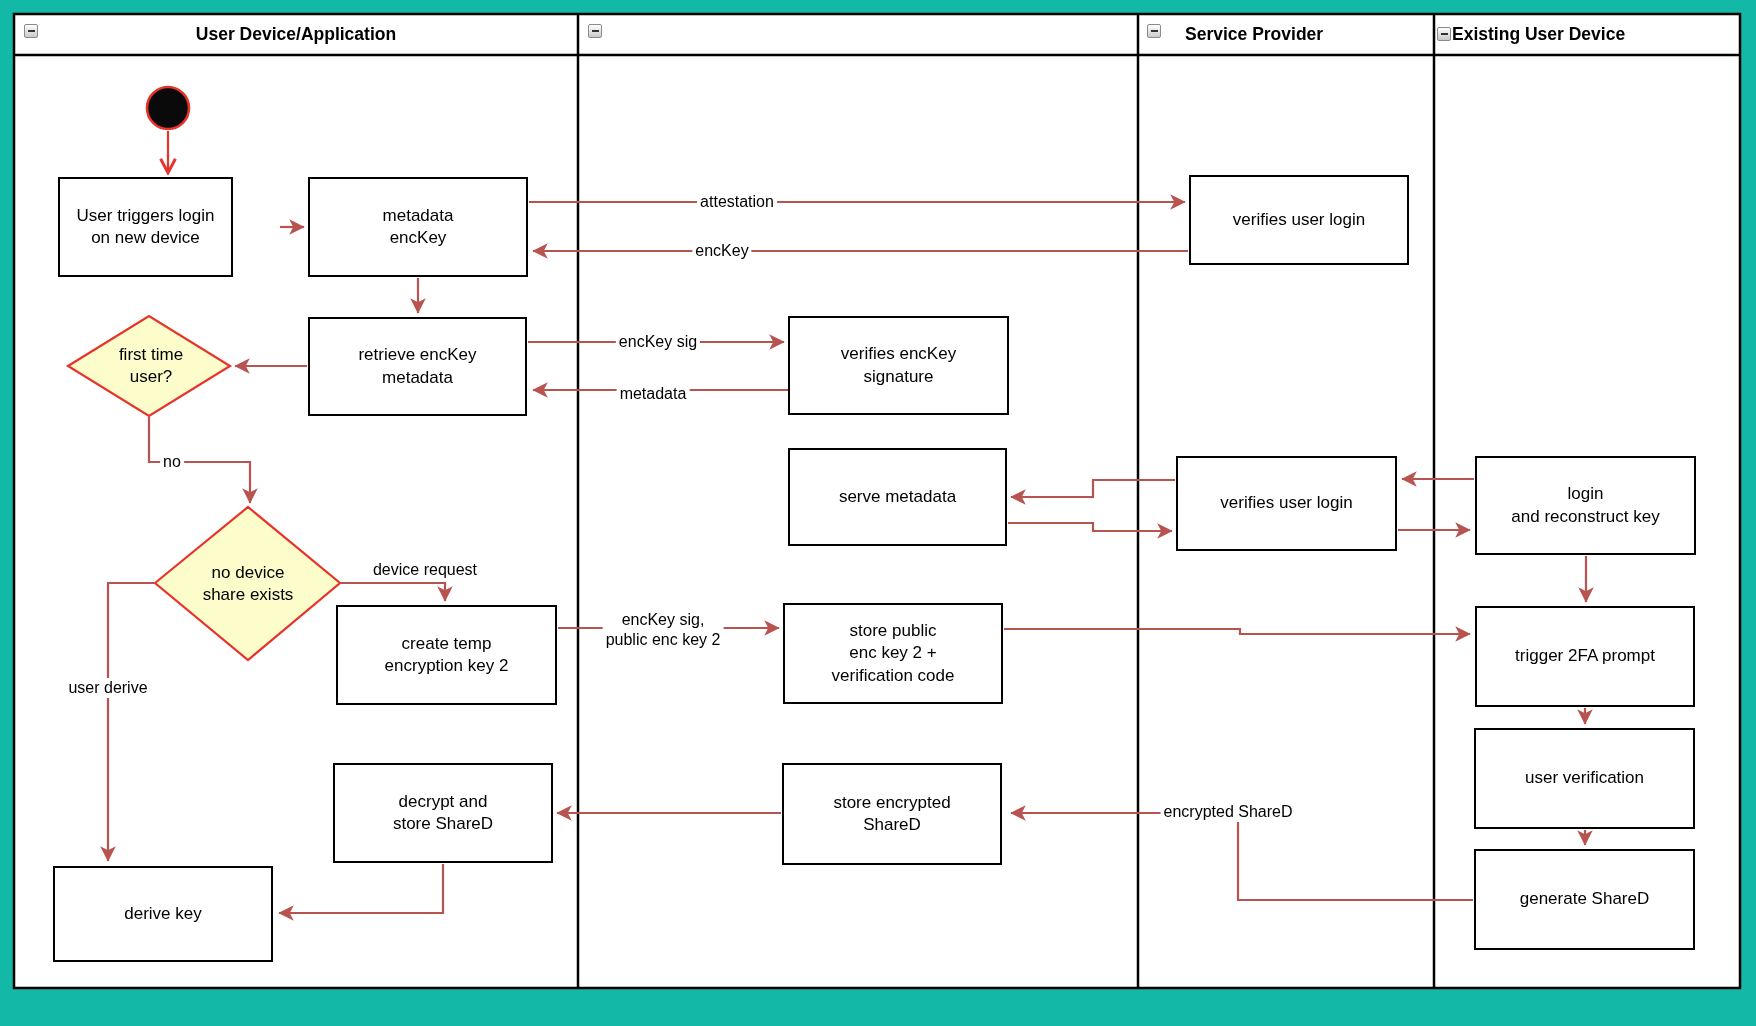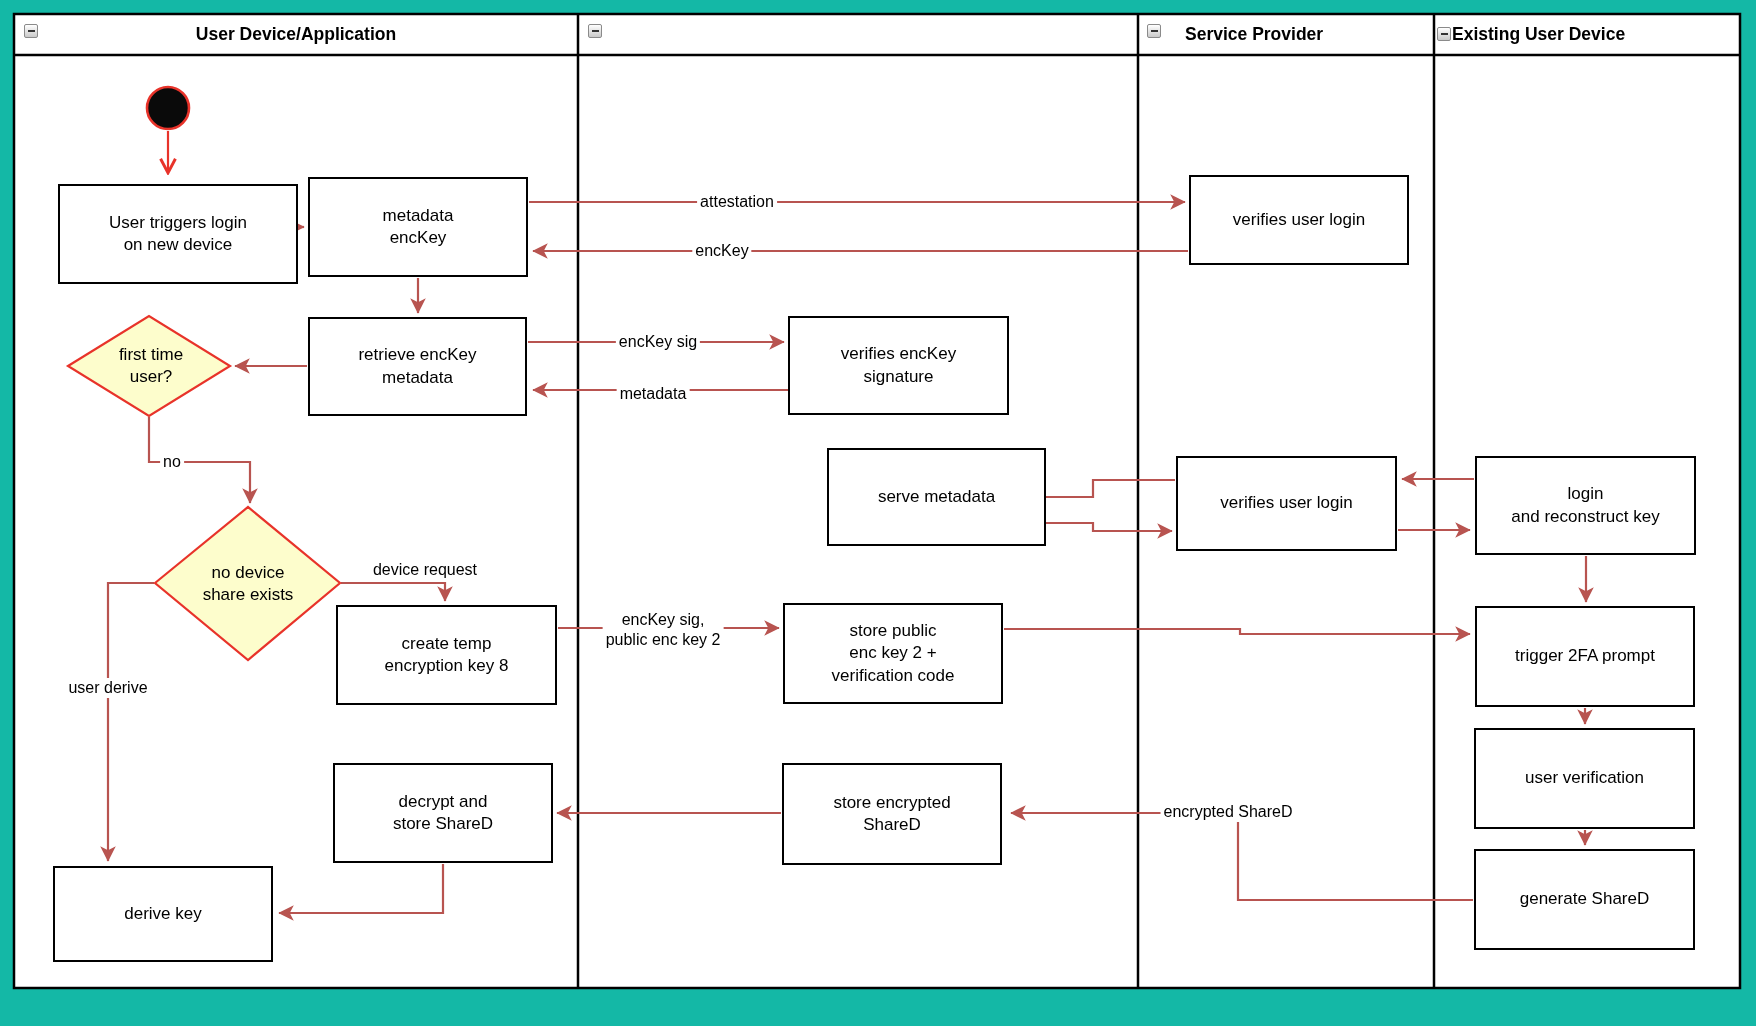--- a/index.html
+++ b/index.html
@@ -107,54 +107,54 @@
     </span>
   <div class="lane-title left" style="left:1185px;">Service Provider</div>
 
   <div class="lane4-head">
     <span class="collapse-btn">
         <span class="minus-bar"></span>
       </span>
     <div class="lane-title left">Existing User Device</div>
   </div>
 
-  <div class="node" style="left:58px;top:184px;width:240px;height:100px;">
+  <div class="node" style="left:58px;top:177px;width:175px;height:100px;">
     <span class="node-label">User triggers login
 on new device</span>
   </div>
   <div class="node" style="left:308px;top:177px;width:220px;height:100px;">
     <span class="node-label">metadata
 encKey</span>
   </div>
   <div class="node" style="left:308px;top:317px;width:219px;height:99px;">
     <span class="node-label">retrieve encKey
 metadata</span>
   </div>
   <div class="node" style="left:336px;top:605px;width:221px;height:100px;">
     <span class="node-label">create temp
-encryption key 8</span>
+encryption key 2</span>
   </div>
   <div class="node" style="left:333px;top:763px;width:220px;height:100px;">
     <span class="node-label">decrypt and
 store ShareD</span>
   </div>
   <div class="node" style="left:53px;top:866px;width:220px;height:96px;">
     <span class="node-label">derive key</span>
   </div>
 
   <div class="diamond-label" style="left:151px;top:366px;">first time
 user?</div>
   <div class="diamond-label" style="left:248px;top:584px;">no device
 share exists</div>
 
   <div class="node" style="left:788px;top:316px;width:221px;height:99px;">
     <span class="node-label">verifies encKey
 signature</span>
   </div>
-  <div class="node" style="left:788px;top:448px;width:219px;height:98px;margin-left:39px;">
+  <div class="node" style="left:788px;top:448px;width:219px;height:98px;">
     <span class="node-label">serve metadata</span>
   </div>
   <div class="node" style="left:783px;top:603px;width:220px;height:101px;">
     <span class="node-label">store public
 enc key 2 +
 verification code</span>
   </div>
   <div class="node" style="left:782px;top:763px;width:220px;height:102px;">
     <span class="node-label">store encrypted
 ShareD</span>

